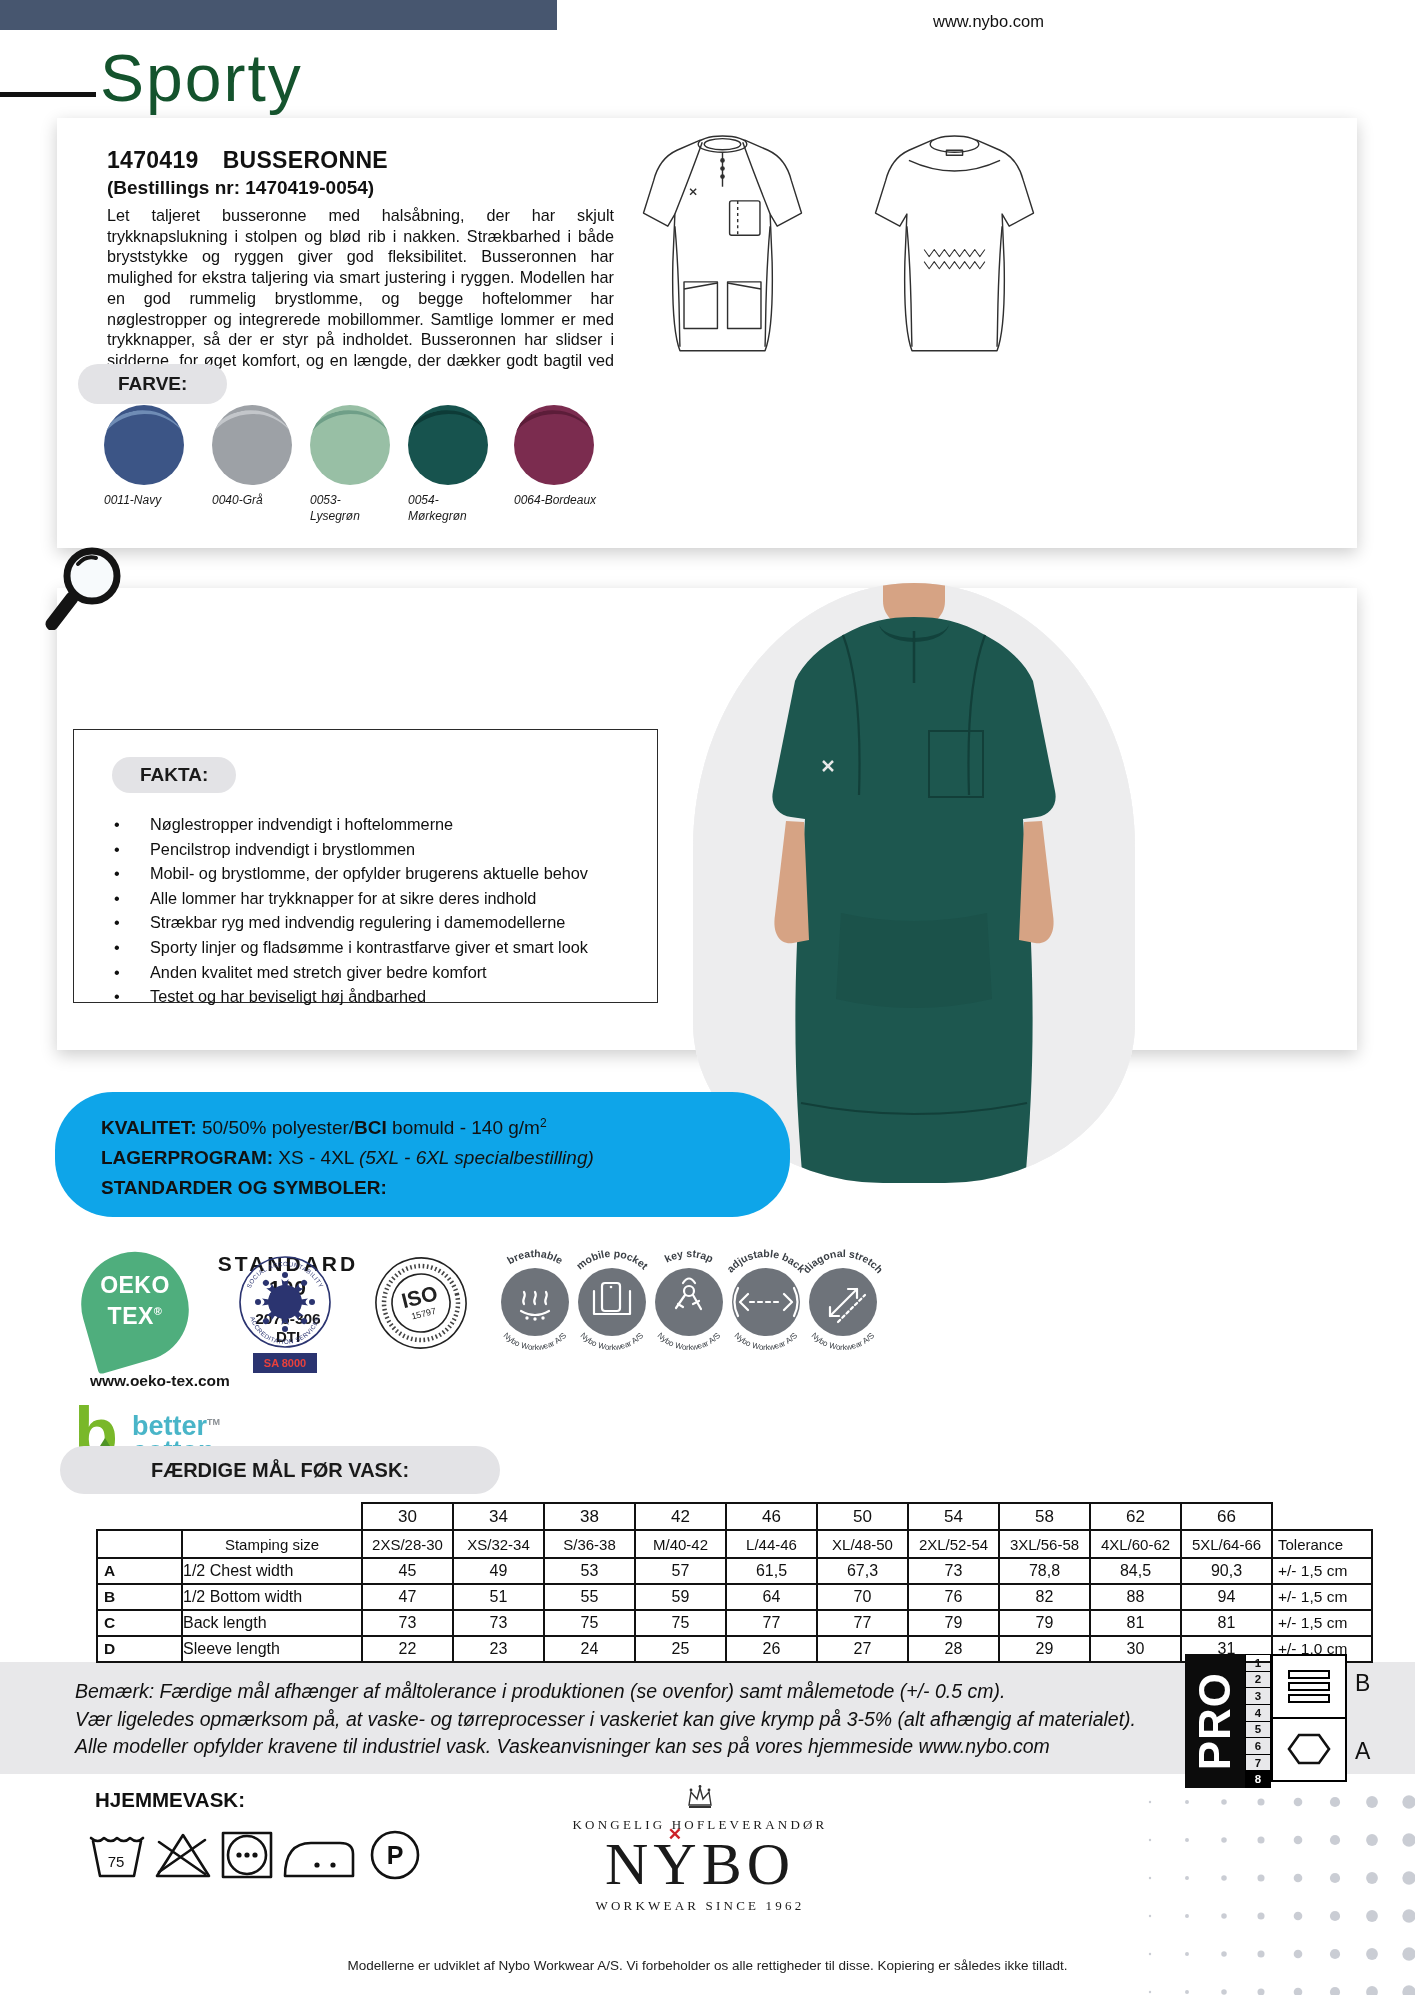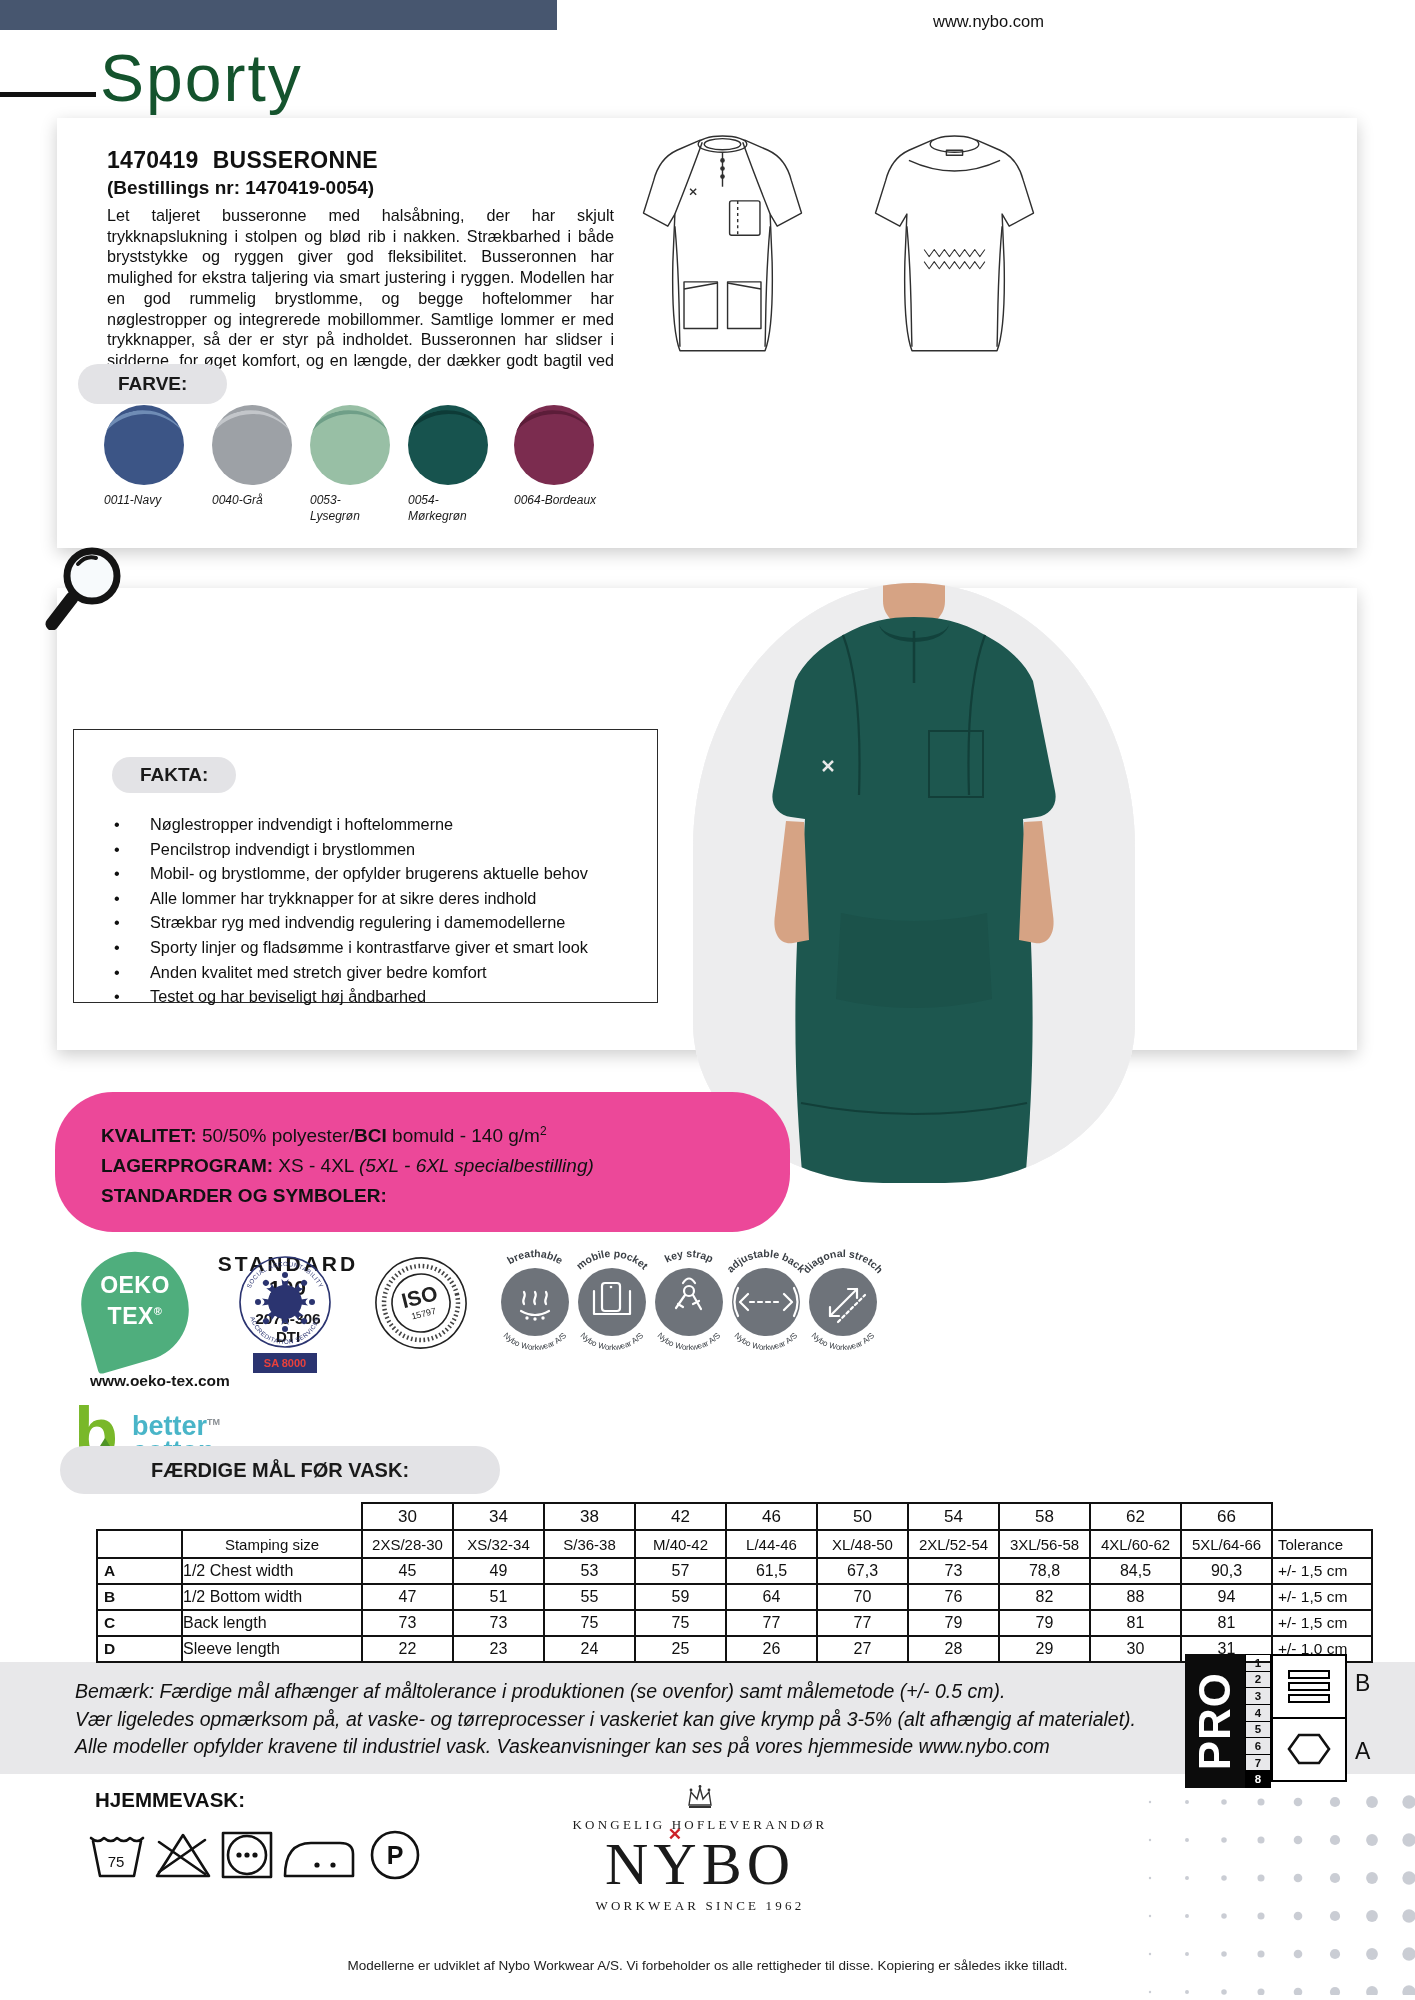--- a/index.html
+++ b/index.html
@@ -12,21 +12,21 @@
   
   .title-line{left:0;top:92px;width:96px;height:5px;background:#111;}
   .brand-title{left:100px;top:40px;font-size:66px;font-weight:300;letter-spacing:2px;color:#14532d;}
   
   .card{background:#fff;box-shadow:0 5px 16px rgba(0,0,0,.20);}
   .card1{left:57px;top:118px;width:1300px;height:430px;}
   .card2{left:57px;top:588px;width:1300px;height:462px;}
   .z2{z-index:2;}
   
   .prod-title{left:107px;top:147px;font-size:23px;font-weight:bold;letter-spacing:.3px;}
-  .prod-title .nm{margin-left:14px;}
+  .prod-title .nm{margin-left:24px;}
   .order-no{left:107px;top:177px;font-size:19px;font-weight:bold;}
   .descr{left:107px;top:205px;width:507px;font-size:16.2px;line-height:1.28;text-align:justify;color:#101010;}
   
   .pill{background:#e3e3e6;border-radius:26px;font-weight:bold;color:#1a1a1a;}
   .farve-pill{left:78px;top:364px;padding:9px 40px;font-size:19px;}
   .fakta-pill{left:112px;top:757px;padding:7px 28px;font-size:19px;}
   .maal-pill{left:60px;top:1446px;width:440px;height:48px;line-height:48px;text-align:center;font-size:20px;}
   
   .swatch-col{position:absolute;top:405px;width:106px;}
   .sw-circle{width:80px;height:80px;border-radius:50%;position:relative;overflow:hidden;}
@@ -35,22 +35,22 @@
   .sw-label{margin-top:8px;font-size:12px;line-height:1.3;color:#1a1a1a;font-style:italic;}
   
   .fakta-box{left:73px;top:729px;width:583px;height:272px;border:1.5px solid #2a2a2a;}
   .fakta-list{left:108px;top:812px;width:530px;}
   .fakta-item{display:flex;font-size:16.3px;line-height:24.6px;color:#101010;}
   .fakta-item .bl{width:36px;text-align:left;padding-left:6px;}
   
   .photo{left:693px;top:583px;width:442px;height:600px;background:#f2f2f3;
          border-radius:221px 221px 190px 190px / 265px 265px 160px 160px;overflow:hidden;}
   
-  .kv-box{left:55px;top:1092px;width:735px;height:140px;background:#ec4899;border-radius:58px;
-          padding:24px 0 0 46px;box-sizing:border-box;}
+  .kv-box{left:55px;top:1092px;width:735px;height:125px;background:#0ea5e9;border-radius:58px;
+          padding:16px 0 0 46px;box-sizing:border-box;}
   .kv-line{font-size:19px;line-height:30px;color:#111;}
   .kv-line i{font-style:italic;}
   
   .oeko-shape{left:82px;top:1252px;width:106px;height:110px;background:#4fae7d;
               border-radius:52px 52px 52px 4px;transform:rotate(-16deg);}
   .oeko-text{left:82px;top:1272px;width:106px;text-align:center;color:#fff;font-weight:bold;
              font-size:23px;line-height:26px;letter-spacing:.5px;}
   .oeko-text sup{font-size:11px;}
   .std-block{left:208px;top:1252px;width:160px;text-align:center;color:#161616;}
   .std-l1{font-size:21px;font-weight:bold;letter-spacing:3px;}

